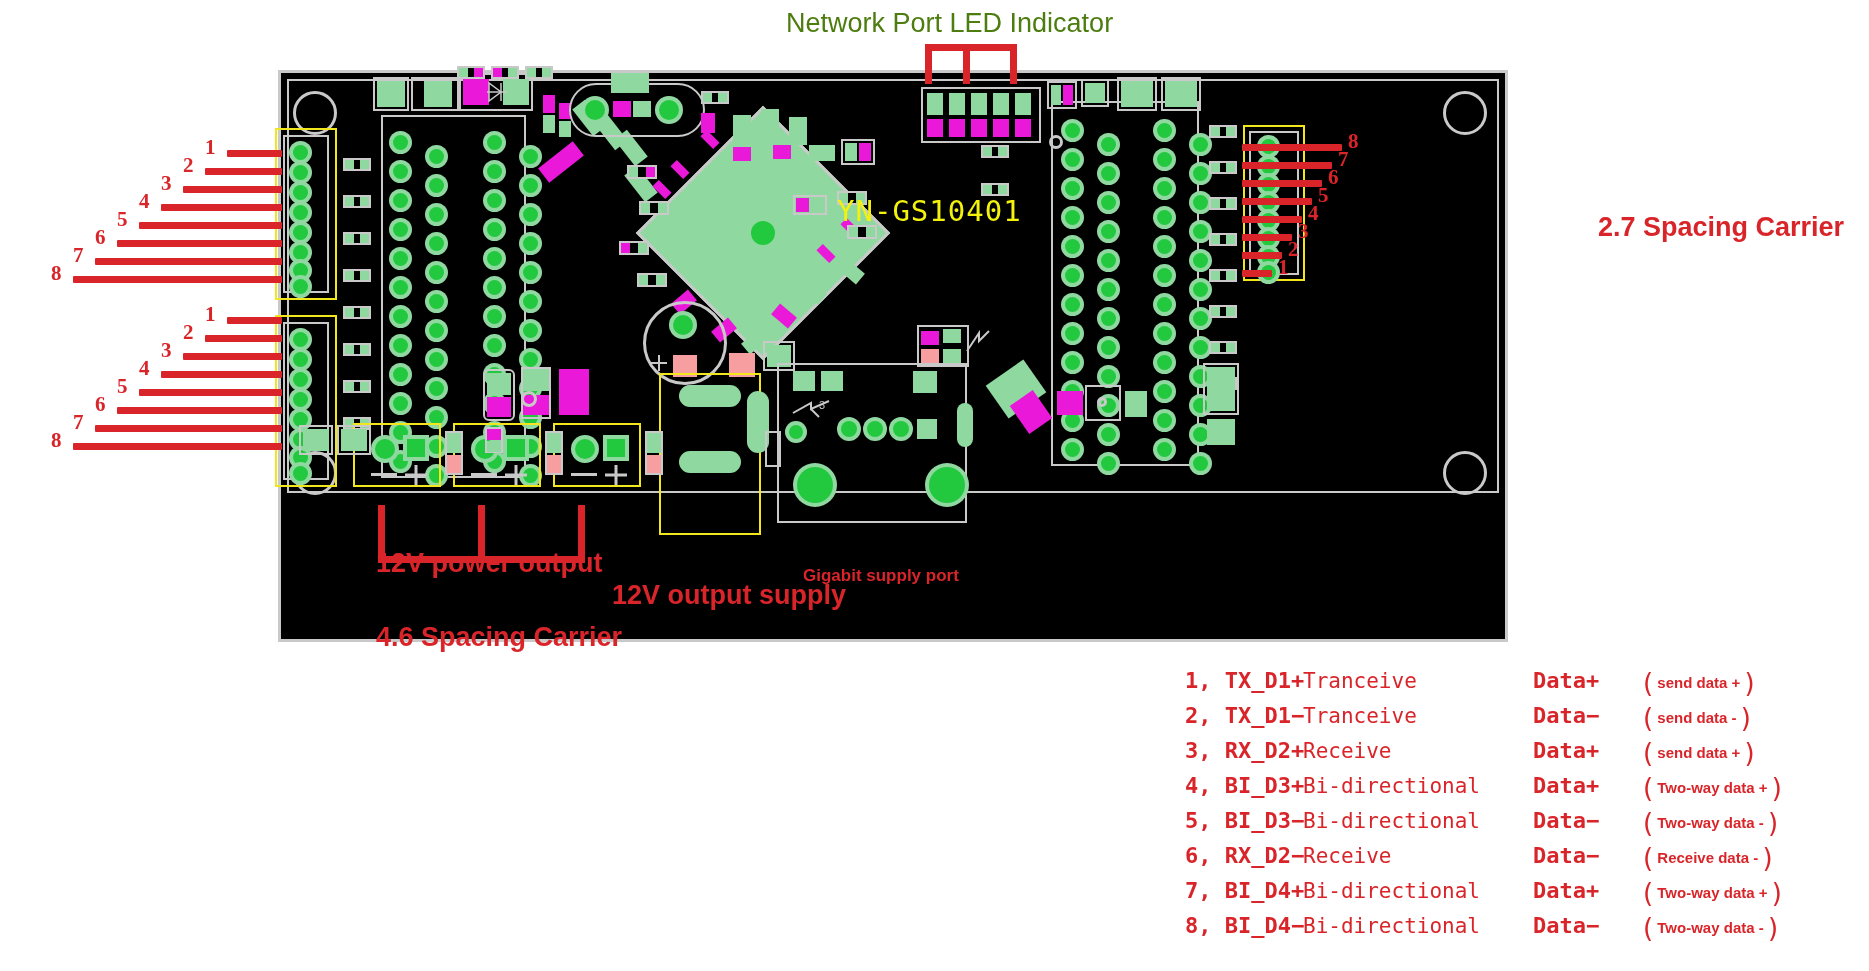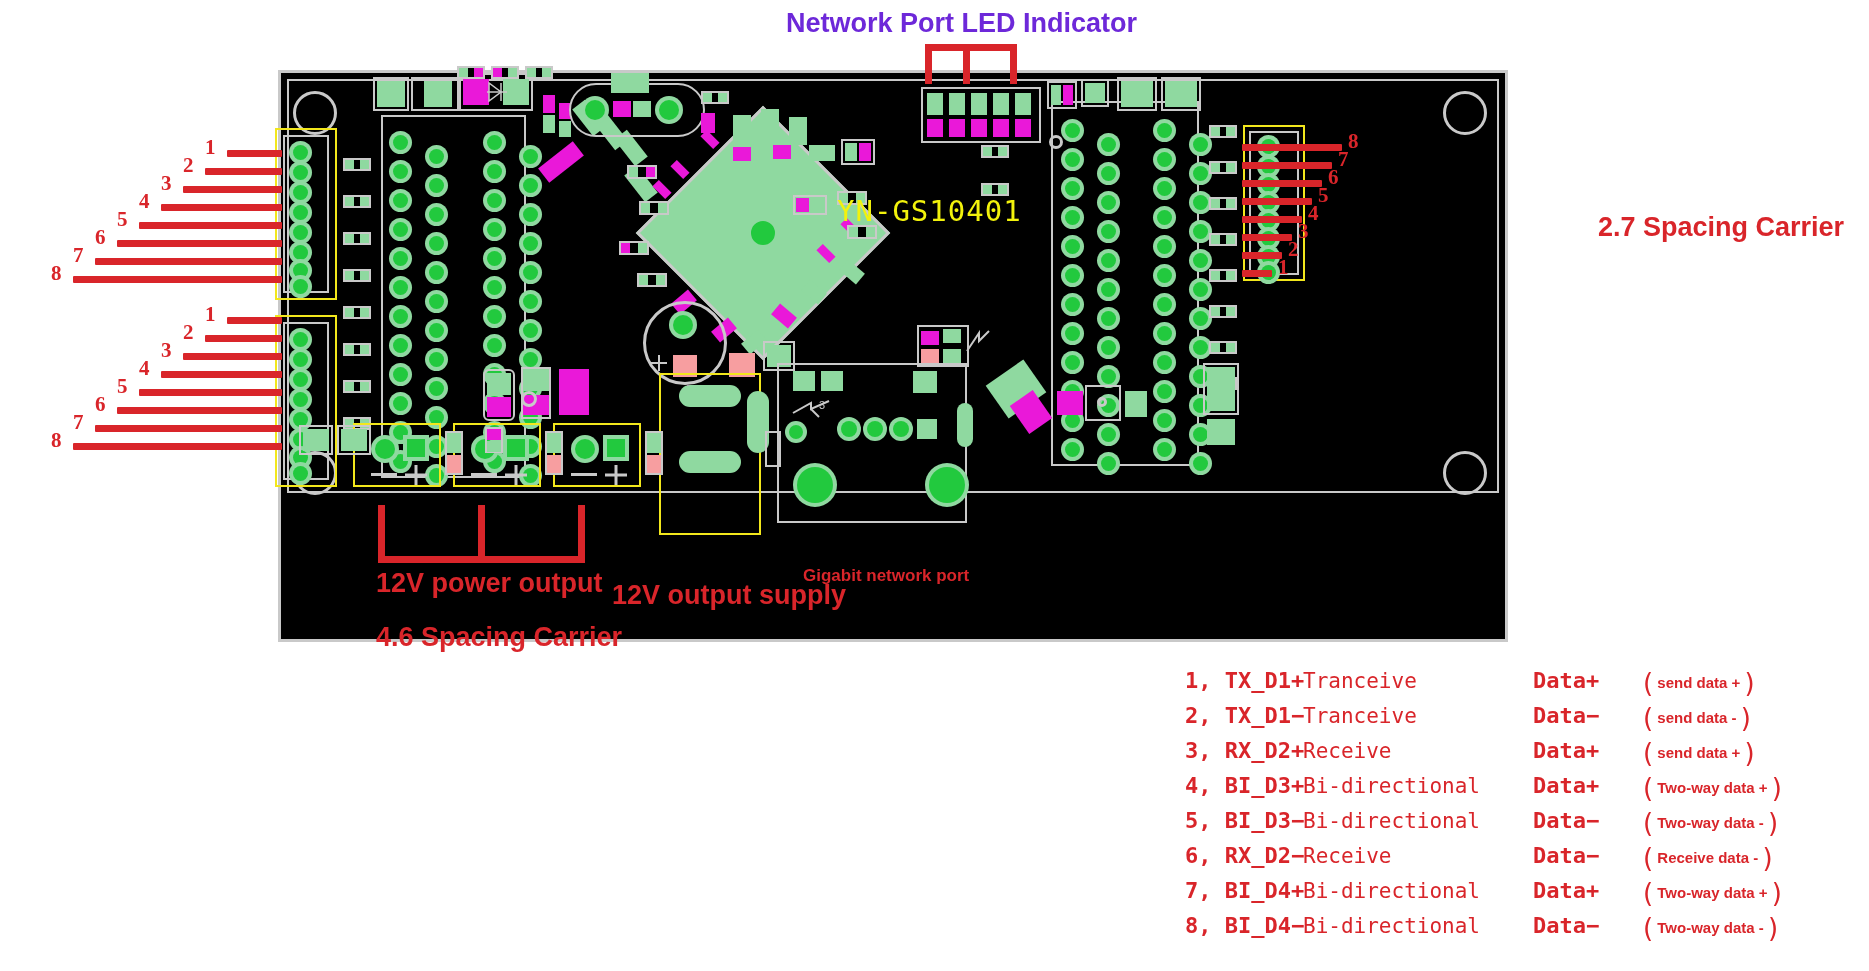--- a/index.html
+++ b/index.html
@@ -26,21 +26,21 @@
   .smd i.m{background:#ea18d9;}
   .blk{position:absolute;background:#8fd9a0;}
   .mag{position:absolute;background:#ea18d9;}
   .pink{position:absolute;background:#f79ea0;}
   .outline{position:absolute;border:2px solid #c9c9c9;box-sizing:border-box;}
   .youtline{position:absolute;border:2px solid #f2e71c;box-sizing:border-box;}
   .circle{position:absolute;border:3px solid #c9c9c9;border-radius:50%;box-sizing:border-box;}
   .silk{position:absolute;background:#c9c9c9;}
 
   
-  .title-red{position:absolute;color:#6d28d9;font-weight:700;font-size:25px;
+  .title-red{position:absolute;color:#4d7c0f;font-weight:400;font-size:25px;
              font-family:"Liberation Sans",sans-serif;white-space:nowrap;}
   .lbl-red{position:absolute;color:#d9252a;font-weight:700;font-size:25px;white-space:nowrap;}
   .lbl-sm{position:absolute;color:#d9252a;font-weight:700;font-size:16px;white-space:nowrap;}
   #chip-label{position:absolute;color:#f2f20c;font-size:29px;letter-spacing:1px;
               font-family:"DejaVu Sans Mono",monospace;white-space:nowrap;}
 
   
   #pinout{position:absolute;left:1185px;top:668px;width:680px;}
   #pinout .row{display:flex;align-items:baseline;height:35px;color:#d9252a;}
   #pinout .c-idx{font-family:"DejaVu Sans Mono",monospace;font-size:22px;
@@ -583,24 +583,24 @@
     <div class="num" style="top: 257px; left: 1278px;">1</div>
   </div>
 
 <div class="lbl-red" style="left:1598px;top:212px;font-size:27px;">2.7 Spacing Carrier</div>
 
 <div class="redline-v" style="left:378px;top:505px;height:58px;"></div>
 <div class="redline-v" style="left:478px;top:505px;height:58px;"></div>
 <div class="redline-v" style="left:578px;top:505px;height:58px;"></div>
 <div class="redline-h" style="left:378px;top:556px;width:207px;"></div>
 
-<div class="lbl-red" style="left:376px;top:568px;font-size:27px;">12V power output</div>
+<div class="lbl-red" style="left:376px;top:548px;font-size:27px;">12V power output</div>
 <div class="lbl-red" style="left:376px;top:622px;font-size:27px;">4.6 Spacing Carrier</div>
 <div class="lbl-red" style="left:612px;top:580px;font-size:27px;">12V output supply</div>
-<div class="lbl-sm" style="left:803px;top:566px;font-size:17px;">Gigabit network port</div>
+<div class="lbl-sm" style="left:803px;top:566px;font-size:17px;">Gigabit supply port</div>
 
 <div id="pinout">
     <div class="row">
       <div class="c-idx">1, TX_D1+</div>
       <div class="c-fn">Tranceive</div>
       <div class="c-dir">Data+</div>
       <div class="c-par"><span class="br">(</span><span>&nbsp;send data +&nbsp;</span><span class="br">)</span></div>
     </div>
     <div class="row">
       <div class="c-idx">2, TX_D1−</div>

